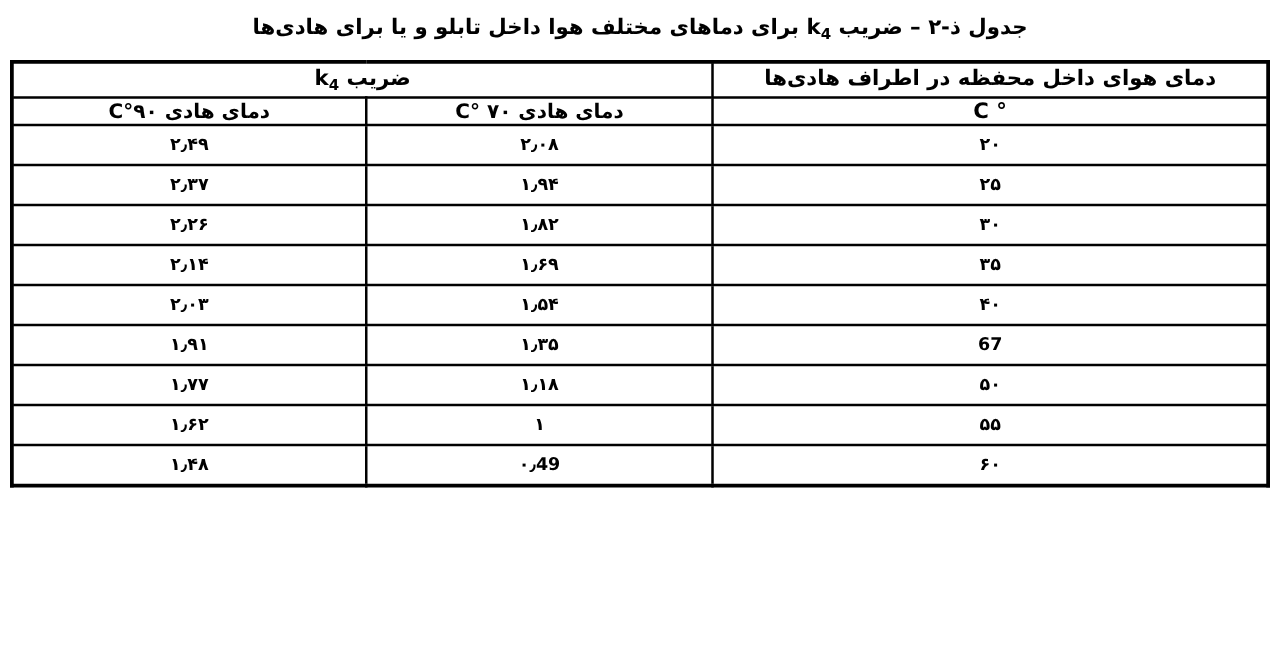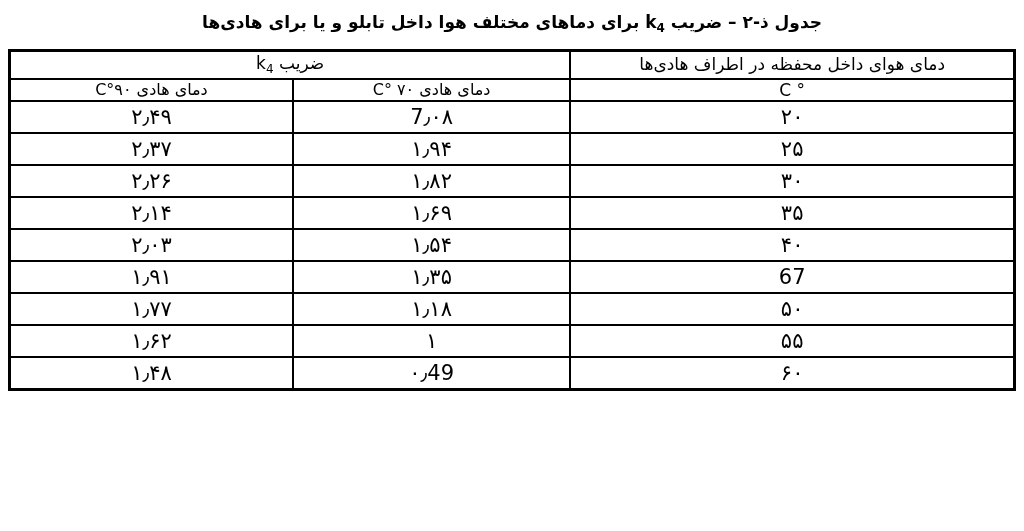--- a/index.html
+++ b/index.html
@@ -41,21 +41,21 @@
   table.k4 {
     width: 100%;
     border-collapse: collapse;
     direction: rtl;
     table-layout: fixed;
   }
   table.k4 td, table.k4 th {
     border: 2px solid #000000;
     text-align: center;
     vertical-align: middle;
-    font-weight: normal;
+    font-weight: bold;
     padding: 0;
   }
   
   table.k4 {
     border: 3px solid #000000;
   }
   .hdr-right {
     font-size: 17px;
     line-height: 1.5;
     padding: 8px 6px;
@@ -72,21 +72,21 @@
   .hdr-sub-cell {
     font-size: 16px;
     padding: 9px 6px;
     margin-top: 44px;
   }
   .deg-cell {
     font-size: 17px;
     padding: 10px 6px 12px 6px;
   }
   td.val {
-    font-size: 21px;
+    font-size: 14px;
     padding: 6px 4px;
     height: 30px;
   }
   
   col.c-amb { width: 44.2%; }
   col.c-70 { width: 27.6%; }
   col.c-90 { width: 28.2%; }
   .nowrap { white-space: nowrap; }
 </style>
 </head>
@@ -114,21 +114,21 @@
         </tr>
         <tr>
           <td class="deg-cell">° C</td>
           <td class="hdr-sub-cell nowrap">دمای هادی  C° ۷۰</td>
           <td class="hdr-sub-cell nowrap">دمای هادی C°۹۰</td>
         </tr>
       </thead>
       <tbody>
         <tr>
           <td class="val">۲۰</td>
-          <td class="val">7٫۰۸</td>
+          <td class="val">۲٫۰۸</td>
           <td class="val">۲٫۴۹</td>
         </tr>
         <tr>
           <td class="val">۲۵</td>
           <td class="val">۱٫۹۴</td>
           <td class="val">۲٫۳۷</td>
         </tr>
         <tr>
           <td class="val">۳۰</td>
           <td class="val">۱٫۸۲</td>

